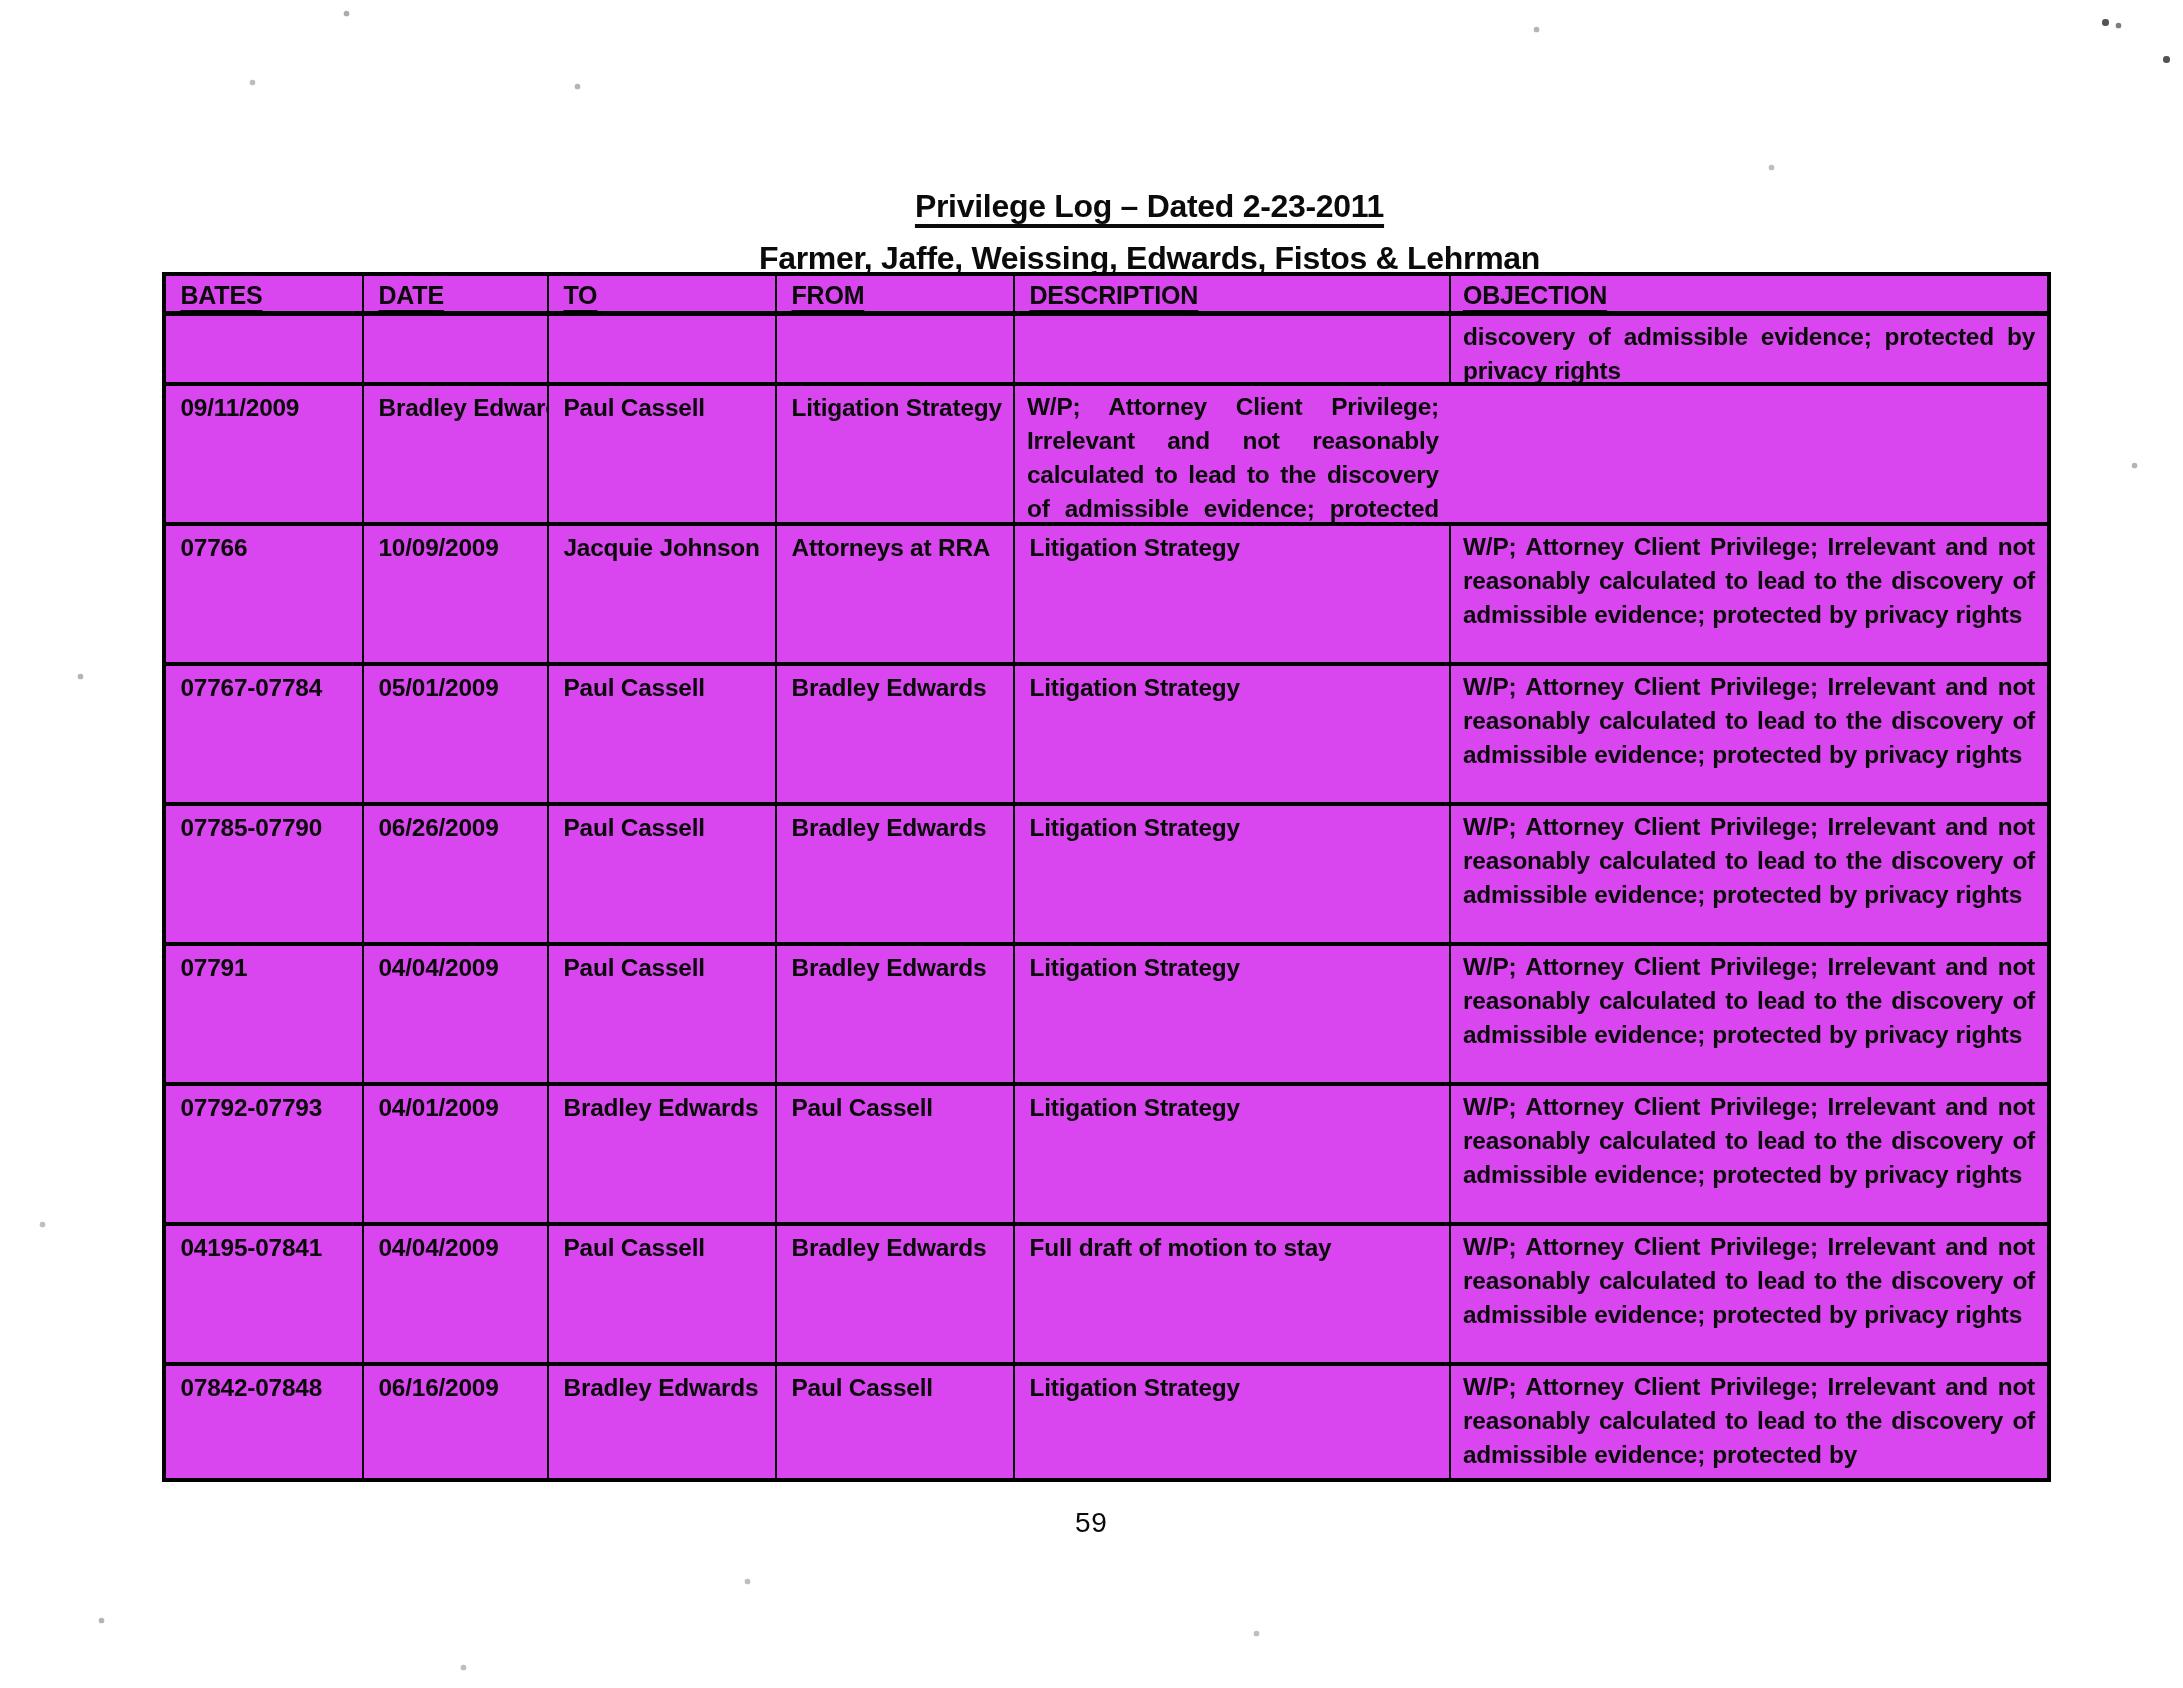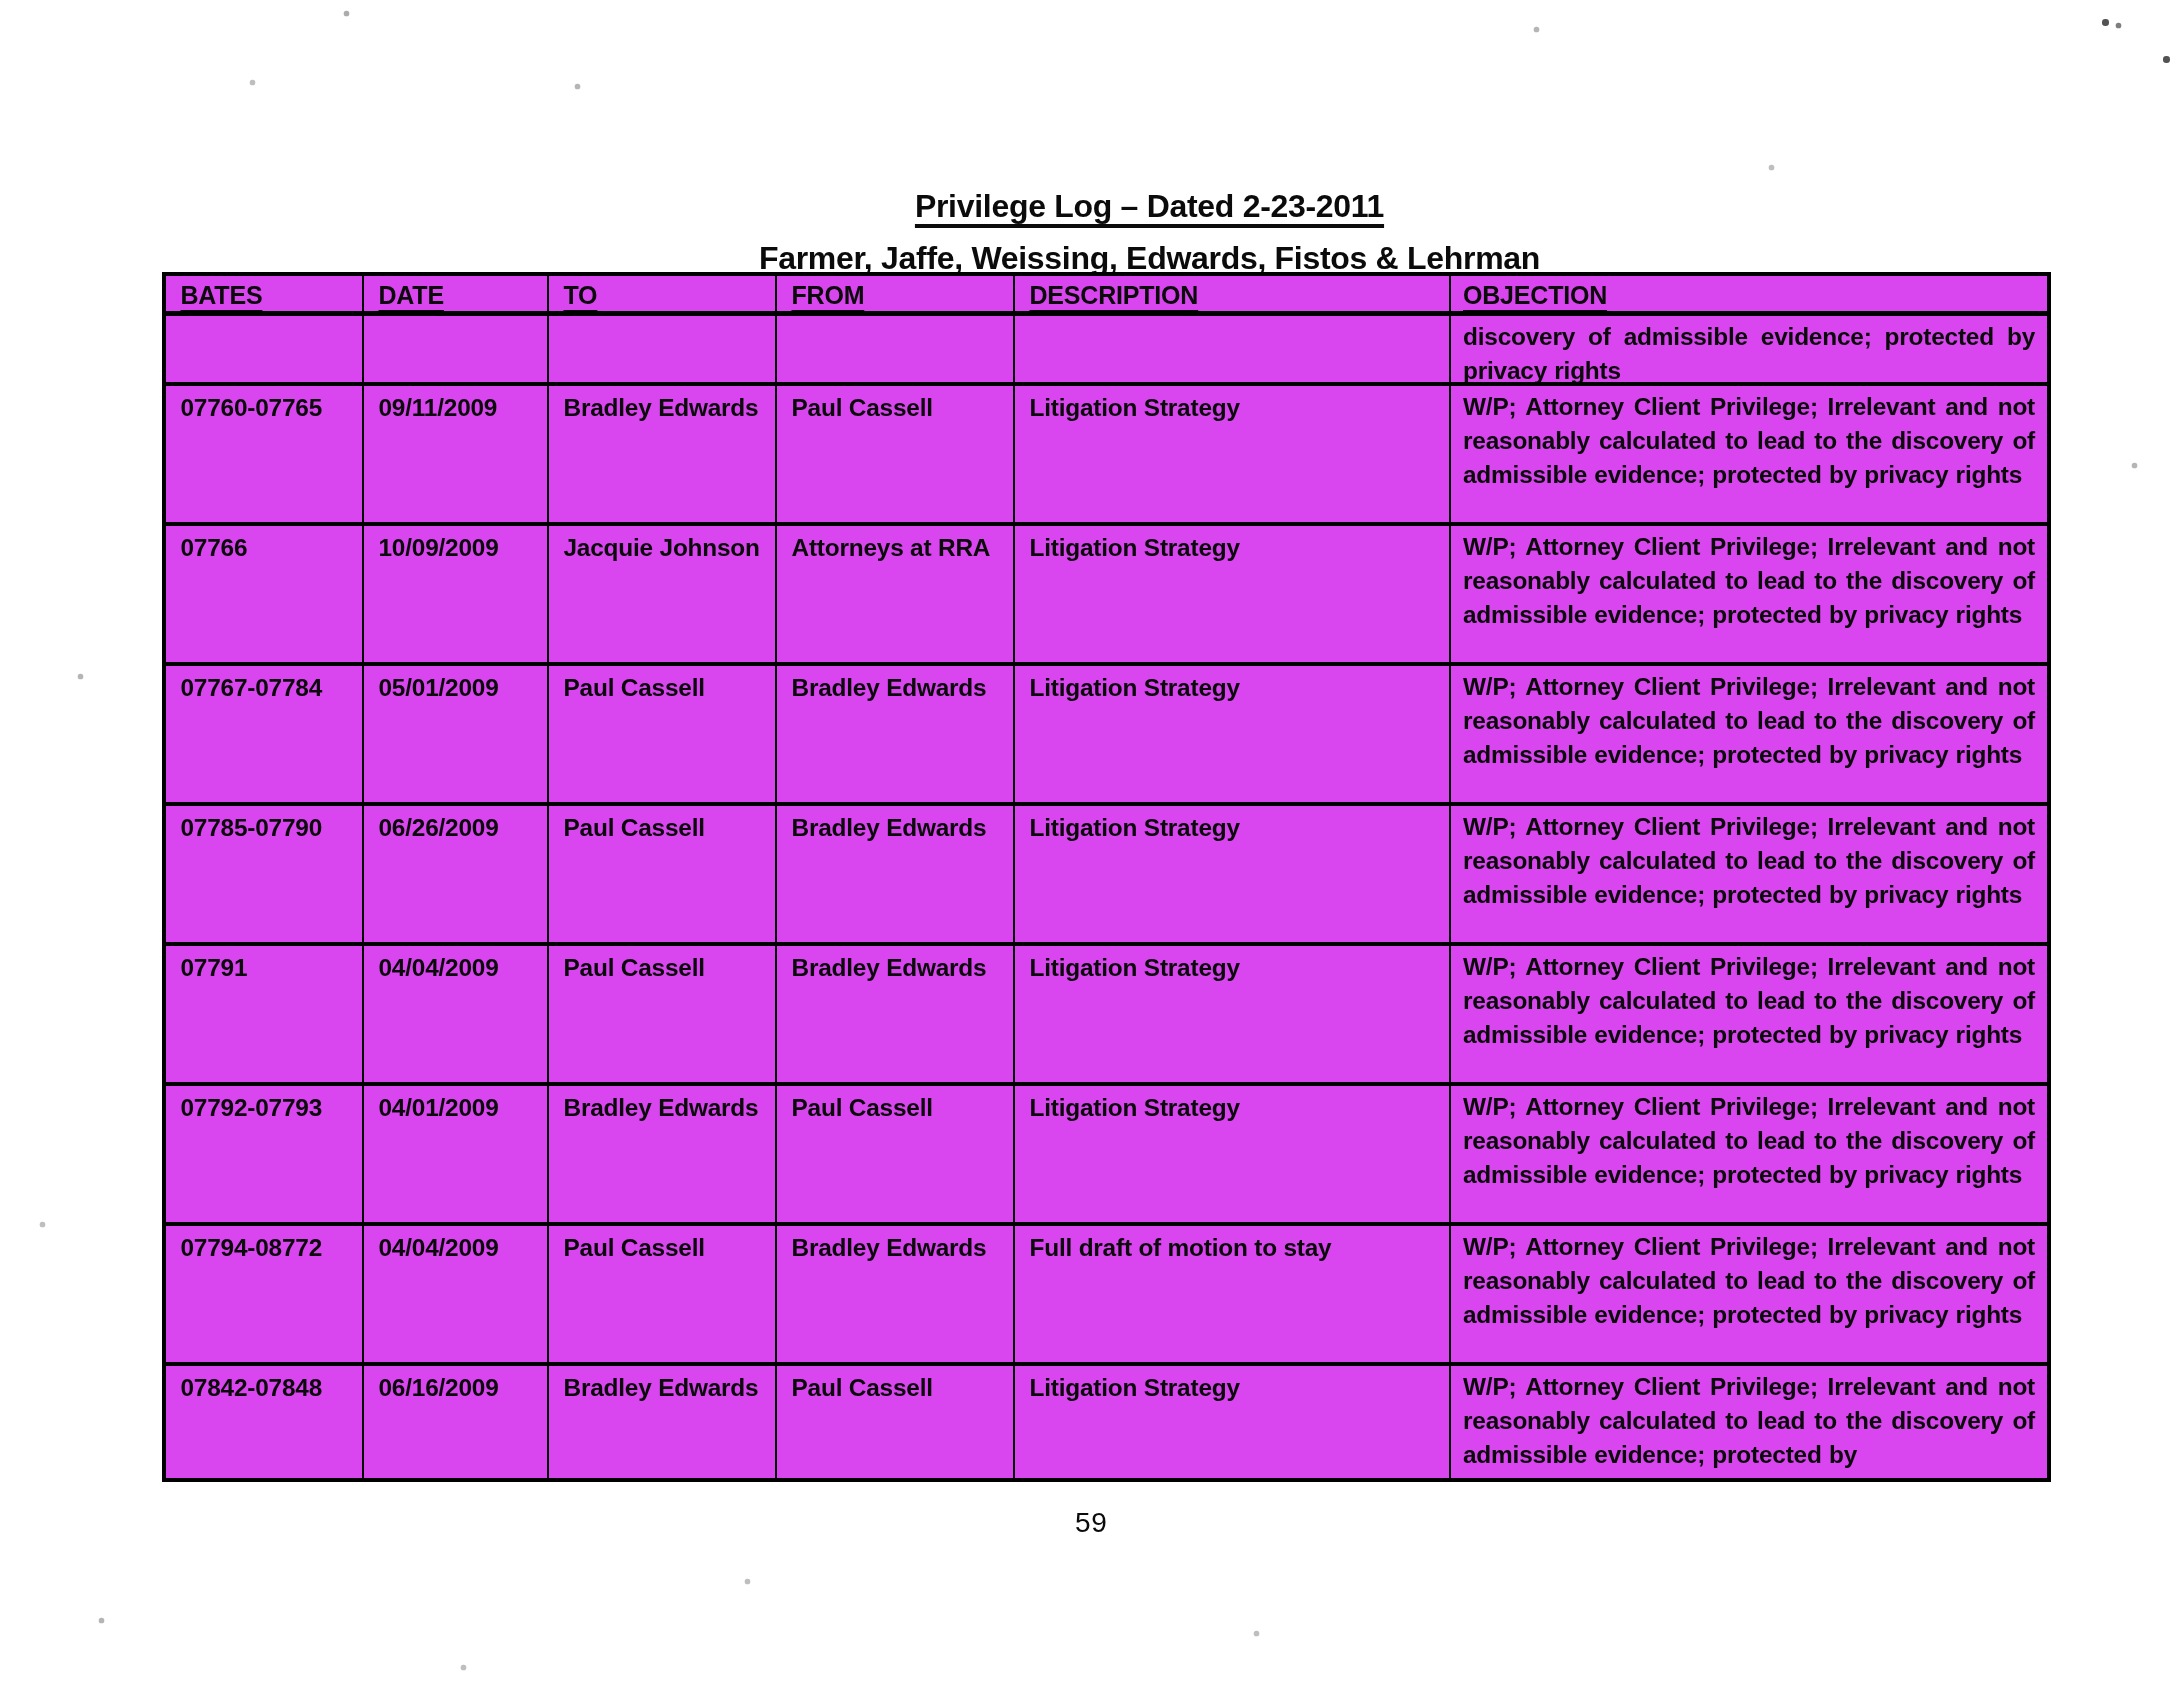--- a/index.html
+++ b/index.html
@@ -126,21 +126,20 @@
     <div class="row r-cont">
       <div class="cell"></div>
       <div class="cell"></div>
       <div class="cell"></div>
       <div class="cell"></div>
       <div class="cell"></div>
       <div class="cell obj">discovery of admissible evidence; protected by privacy rights</div>
     </div>
 
     <div class="row r-data">
-      <div class="cell">07760-07765</div>
       <div class="cell">09/11/2009</div>
       <div class="cell">Bradley Edwards</div>
       <div class="cell">Paul Cassell</div>
       <div class="cell">Litigation Strategy</div>
       <div class="cell obj">W/P; Attorney Client Privilege; Irrelevant and not reasonably calculated to lead to the discovery of admissible evidence; protected by privacy rights</div>
     </div>
 
     <div class="row r-data">
       <div class="cell">07766</div>
       <div class="cell">10/09/2009</div>
@@ -180,21 +179,21 @@
     <div class="row r-data">
       <div class="cell">07792-07793</div>
       <div class="cell">04/01/2009</div>
       <div class="cell">Bradley Edwards</div>
       <div class="cell">Paul Cassell</div>
       <div class="cell">Litigation Strategy</div>
       <div class="cell obj">W/P; Attorney Client Privilege; Irrelevant and not reasonably calculated to lead to the discovery of admissible evidence; protected by privacy rights</div>
     </div>
 
     <div class="row r-data">
-      <div class="cell">07794-08772</div>
+      <div class="cell">04195-07841</div>
       <div class="cell">04/04/2009</div>
       <div class="cell">Paul Cassell</div>
       <div class="cell">Bradley Edwards</div>
       <div class="cell">Full draft of motion to stay</div>
       <div class="cell obj">W/P; Attorney Client Privilege; Irrelevant and not reasonably calculated to lead to the discovery of admissible evidence; protected by privacy rights</div>
     </div>
 
     <div class="row r-last">
       <div class="cell">07842-07848</div>
       <div class="cell">06/16/2009</div>

